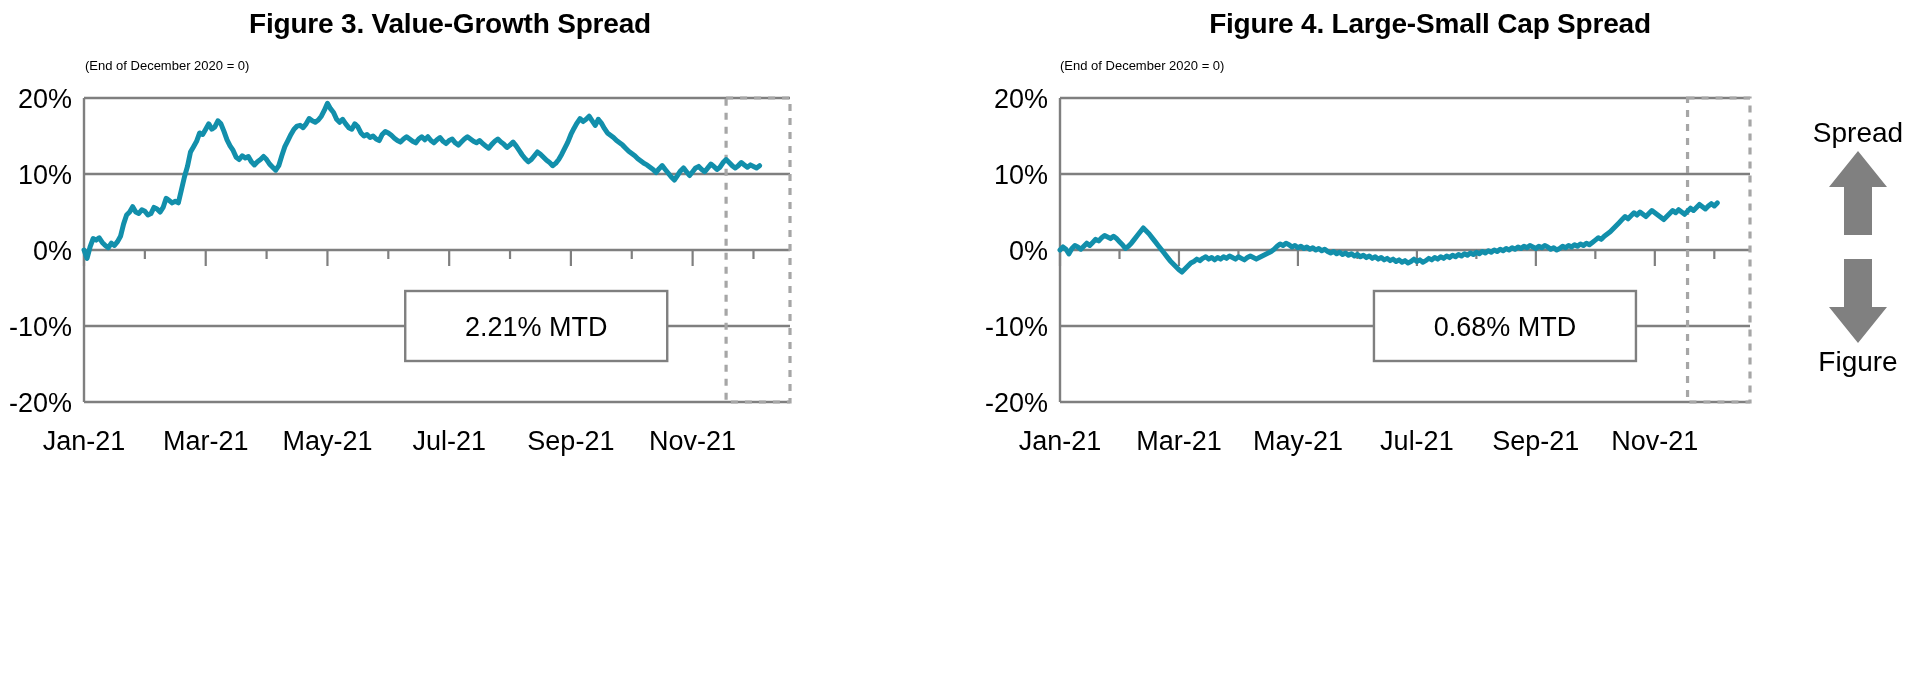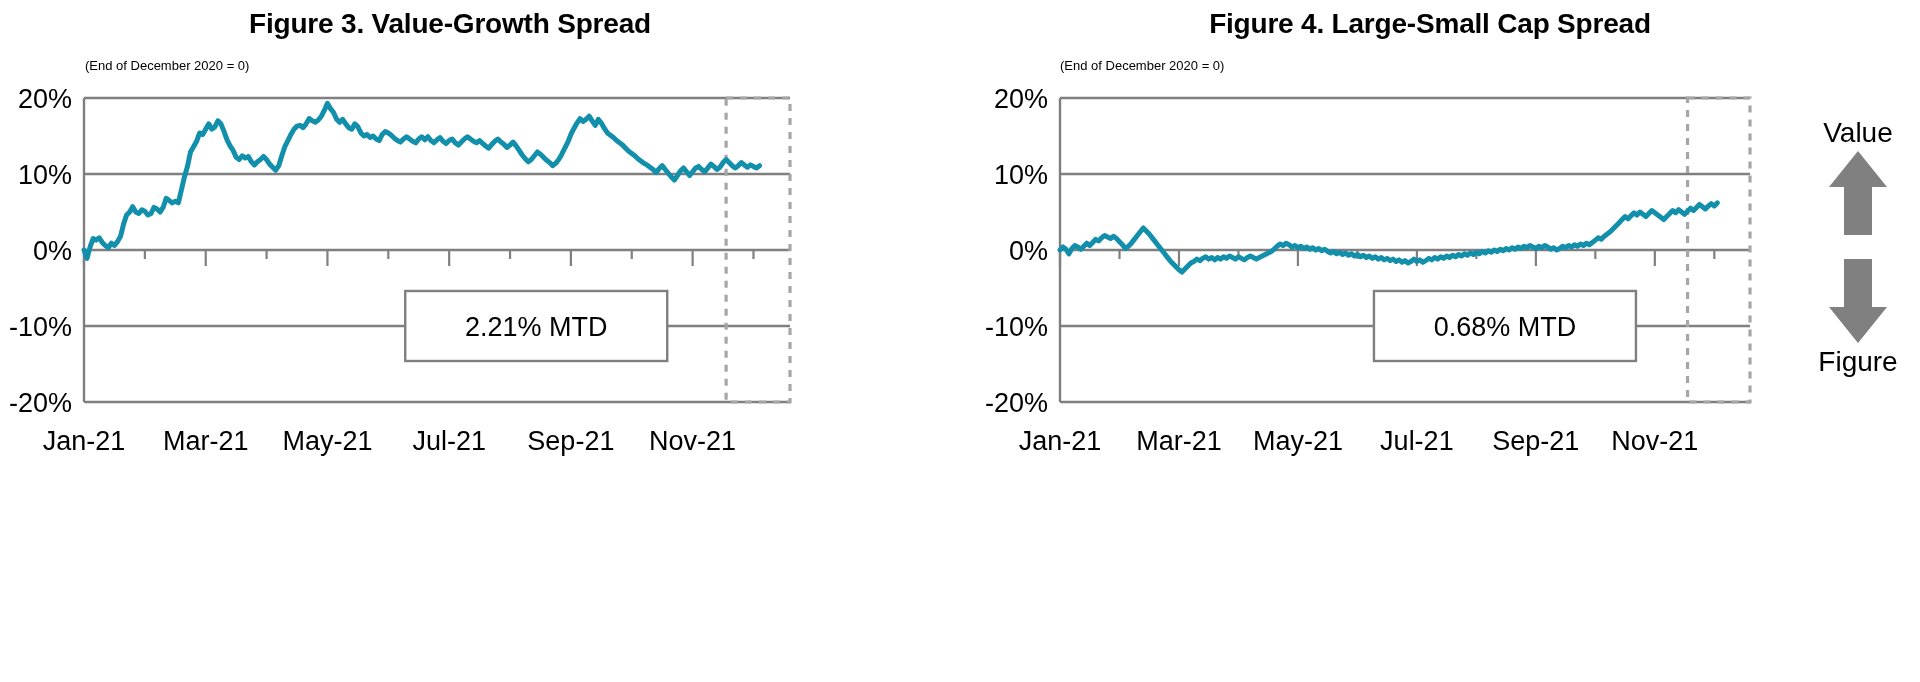--- a/index.html
+++ b/index.html
@@ -136,21 +136,21 @@
           <text x="100" y="368" text-anchor="middle" class="xlab">Jan-21</text>
           <text x="218.9655172413793" y="368" text-anchor="middle" class="xlab">Mar-21</text>
           <text x="337.9310344827586" y="368" text-anchor="middle" class="xlab">May-21</text>
           <text x="456.89655172413796" y="368" text-anchor="middle" class="xlab">Jul-21</text>
           <text x="575.8620689655172" y="368" text-anchor="middle" class="xlab">Sep-21</text>
           <text x="694.8275862068966" y="368" text-anchor="middle" class="xlab">Nov-21</text>
         </svg>
     </div>
 
     <div class="side-labels">
-      <div class="side-label">Value</div>
+      <div class="side-label">Spread</div>
       <div class="arrow-col">
         <svg width="62" height="92" viewBox="0 0 62 92">
           <polygon points="31,4 60,40 45,40 45,88 17,88 17,40 2,40" fill="#808080"></polygon>
         </svg>
         <div class="arrow-gap"></div>
         <svg width="62" height="92" viewBox="0 0 62 92">
           <polygon points="31,88 60,52 45,52 45,4 17,4 17,52 2,52" fill="#808080"></polygon>
         </svg>
       </div>
       <div class="side-label">Figure</div>

